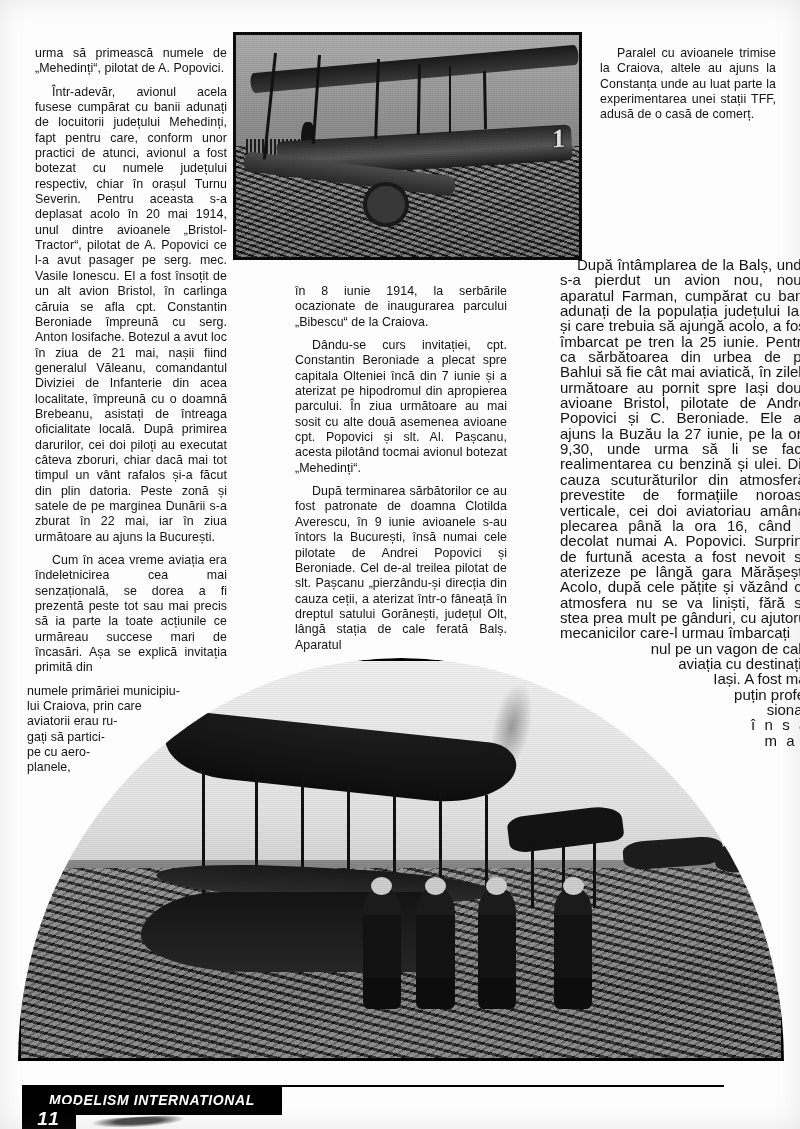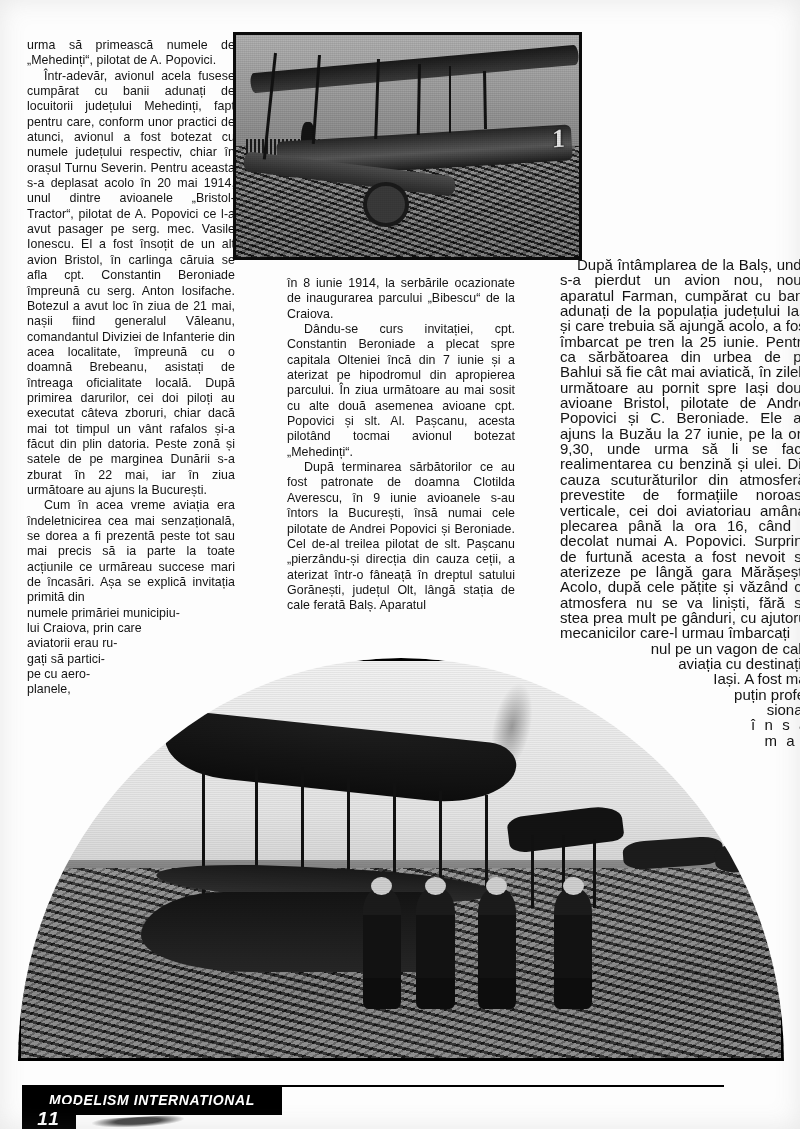--- a/index.html
+++ b/index.html
@@ -35,21 +35,21 @@
   .col {
     position: absolute;
     font-size: 12.4px;
     line-height: 15.35px;
     text-align: justify;
     text-justify: inter-word;
     color: #131313;
     letter-spacing: .05px;
   }
   .col p {
-    margin: 0;
+    margin: 8px;
     text-indent: 17px;
   }
   .col p.noind { text-indent: 0; }
 
   
   #col-left  { left: 27px;  top: 38px;  width: 208px; }
   
   #col-mid   { left: 287px; top: 276px; width: 228px; }
   
   #col-right { left: 592px; top: 38px;  width: 192px; }
@@ -327,20 +327,21 @@
     <div class="grain"></div>
   </figure>
 
   <div class="col" id="col-mid">
     <p class="noind">în 8 iunie 1914, la serbările ocazionate de inaugurarea parcului „Bibescu“ de la Craiova.</p>
     <p>Dându-se curs invitației, cpt. Constantin Beroniade a plecat spre capitala Olteniei încă din 7 iunie și a aterizat pe hipodromul din apropierea parcului. În ziua următoare au mai sosit cu alte două asemenea avioane cpt. Popovici și slt. Al. Pașcanu, acesta pilotând tocmai avionul botezat „Mehedinți“.</p>
     <p>După terminarea sărbătorilor ce au fost patronate de doamna Clotilda Averescu, în 9 iunie avioanele s-au întors la București, însă numai cele pilotate de Andrei Popovici și Beroniade. Cel de-al treilea pilotat de slt. Pașcanu „pierzându-și direcția din cauza ceții, a aterizat într-o fâneață în dreptul satului Gorănești, județul Olt, lângă stația de cale ferată Balș. Aparatul</p>
   </div>
 
   <div class="col" id="col-right">
+    <p>Paralel cu avioanele trimise la Craiova, altele au ajuns la Constanța unde au luat parte la experimentarea unei stații TFF, adusă de o casă de comerț.</p>
   </div>
 
   <div id="col-right-lower">
     <p>După întâmplarea de la Balș, unde s-a pierdut un avion nou, nouț, aparatul Farman, cumpărat cu banii adunați de la populația județului Iași și care trebuia să ajungă acolo, a fost îmbarcat pe tren la 25 iunie. Pentru ca sărbătoarea din urbea de pe Bahlui să fie cât mai aviatică, în zilele următoare au pornit spre Iași două avioane Bristol, pilotate de Andrei Popovici și C. Beroniade. Ele au ajuns la Buzău la 27 iunie, pe la ora 9,30, unde urma să li se facă realimentarea cu benzină și ulei. Din cauza scuturăturilor din atmosferă, prevestite de formațiile noroase verticale, cei doi aviatoriau amânat plecarea până la ora 16, când a decolat numai A. Popovici. Surprins de furtună acesta a fost nevoit să aterizeze pe lângă gara Mărășești. Acolo, după cele pățite și văzând că atmosfera nu se va liniști, fără să stea prea mult pe gânduri, cu ajutorul mecanicilor care-l urmau îmbarcați</p>
     <div class="tail-lines">
       <div>nul pe un vagon de cale</div>
       <div>aviația cu destinația</div>
       <div>Iași.  A fost mai</div>
       <div>puțin profe-</div>
       <div>sional,</div>

